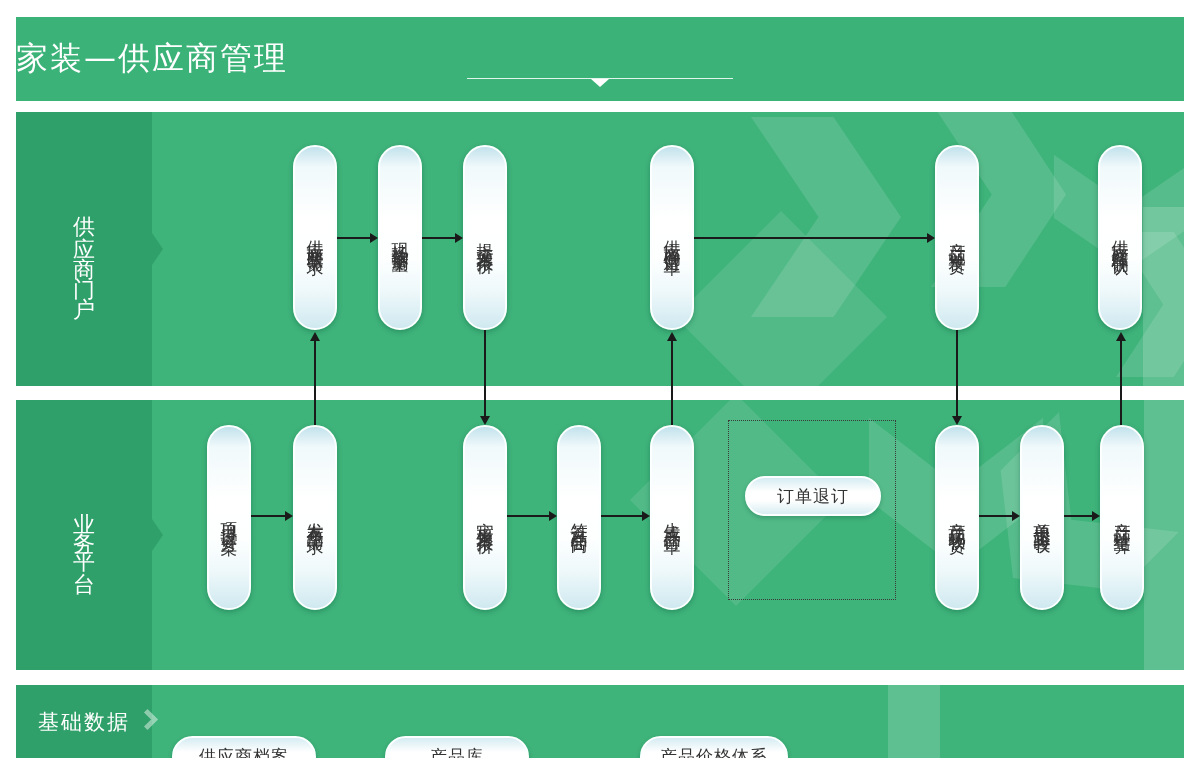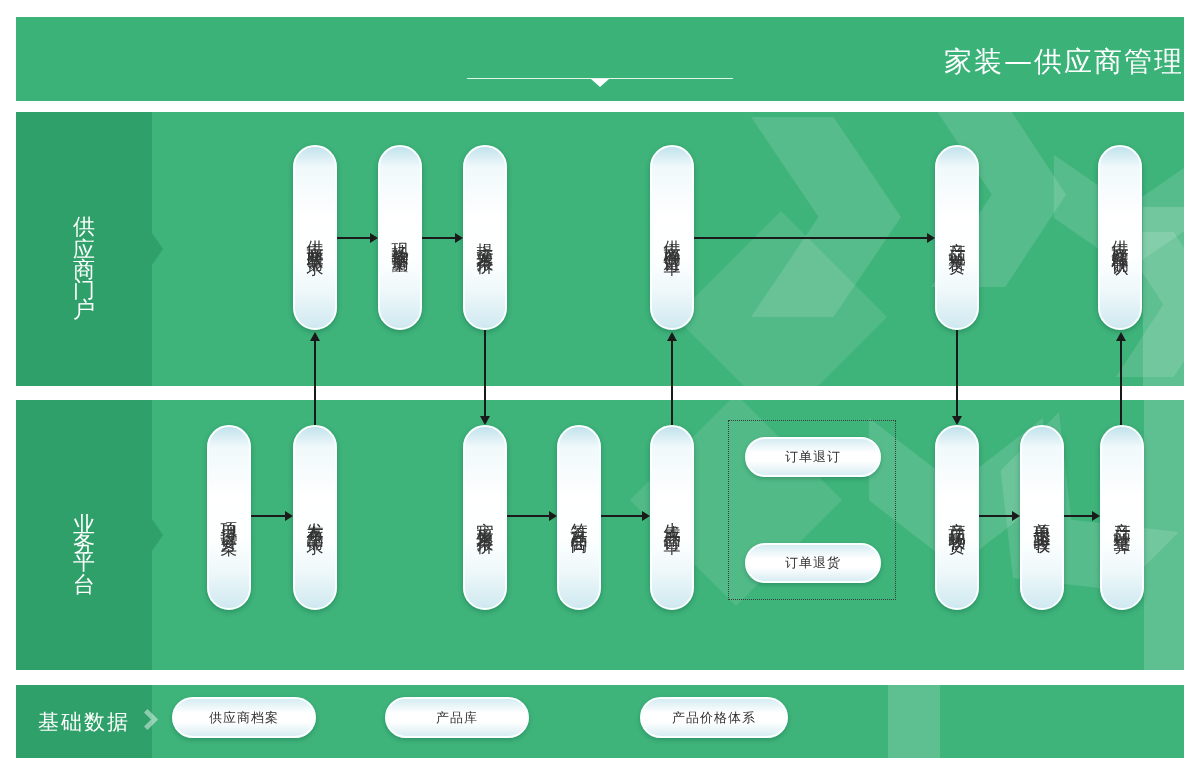--- a/index.html
+++ b/index.html
@@ -1,22 +1,22 @@
 <!DOCTYPE html>
 <html><head>
 <meta charset="utf-8">
 <style>
   * { margin:0; padding:0; box-sizing:border-box; }
   html,body { background:#ffffff; font-family:"DejaVu Sans","Liberation Sans",sans-serif; }
   .canvas { position:relative; width:1200px; height:775px; background:#ffffff; overflow:hidden; }
 
   
   .banner { position:absolute; left:16px; top:17px; width:1168px; height:84px; background:#3bb278; }
-  .banner-title { position:absolute; left:0; right:0; top:20px; text-align:right;
-    color:#ffffff; font-size:28px; letter-spacing:2px;margin-top:6px; }
+  .banner-title { position:absolute; left:0; right:0; top:20px; text-align:left;
+    color:#ffffff; font-size:32px; letter-spacing:2px; }
   .banner-underline { position:absolute; left:50%; top:61px; width:266px; height:1px;
     transform:translateX(-50%); background:rgba(255,255,255,0.85); }
   .banner-tri { position:absolute; left:50%; top:62px; transform:translateX(-50%);
     width:0; height:0; border-left:9px solid transparent; border-right:9px solid transparent;
     border-top:8px solid #ffffff; }
 
   
   .lane { position:absolute; left:16px; width:1168px; background:#3eb37a; overflow:hidden; }
   .lane1 { top:112px; height:274px; }
   .lane2 { top:400px; height:270px; }
@@ -47,21 +47,21 @@
     display:flex; align-items:center; justify-content:center; z-index:4; }
   .vpill span { writing-mode:vertical-rl; text-orientation:upright; font-size:17px;
     letter-spacing:3px; color:#333333; line-height:1; }
   .lane1 .vpill { top:33px; }
   .lane2 .vpill { top:25px; }
 
   .chip { border-radius:21px; height:41px;
     background:linear-gradient(180deg,#d5ecf2 0%,#ffffff 38%,#ffffff 62%,#d8edf3 100%);
     border:2px solid #fbffff; box-shadow:0 2px 4px rgba(10,80,55,0.3);
     display:flex; align-items:center; justify-content:center;
-    font-size:13px; color:#333333; letter-spacing:1px; z-index:4; }
+    font-size:17px; color:#333333; letter-spacing:1px; z-index:4;margin-top:39px; }
   .lane3 .chip { position:absolute; top:12px; }
 
   
   .dotted-box { position:absolute; left:712px; top:20px; width:168px; height:180px;
     border:1px dotted #3a3a3a; display:flex; flex-direction:column; justify-content:space-between;
     padding:16px; z-index:4; }
   .dotted-box .chip { width:136px; height:40px; }
 
   
   .harrow { position:absolute; height:2px; background:#1a1a1a; z-index:5; }
@@ -155,21 +155,20 @@
       </div>
     <div class="vpill" style="left:1004px;">
         <span>单项竣工验收</span>
       </div>
     <div class="vpill" style="left:1084px;">
         <span>产品订单结算</span>
       </div>
 
     <div class="dotted-box">
       <div class="chip">订单退订</div>
-      <div class="chip">订单退货</div>
     </div>
 
     <span class="harrow" style="left:235px;width:34px;"></span>
     <span class="harrow" style="left:491px;width:42px;"></span>
     <span class="harrow" style="left:585px;width:41px;"></span>
     <span class="harrow" style="left:963px;width:33px;"></span>
     <span class="harrow" style="left:1048px;width:28px;"></span>
   </section>
 
   <section class="lane lane3">

